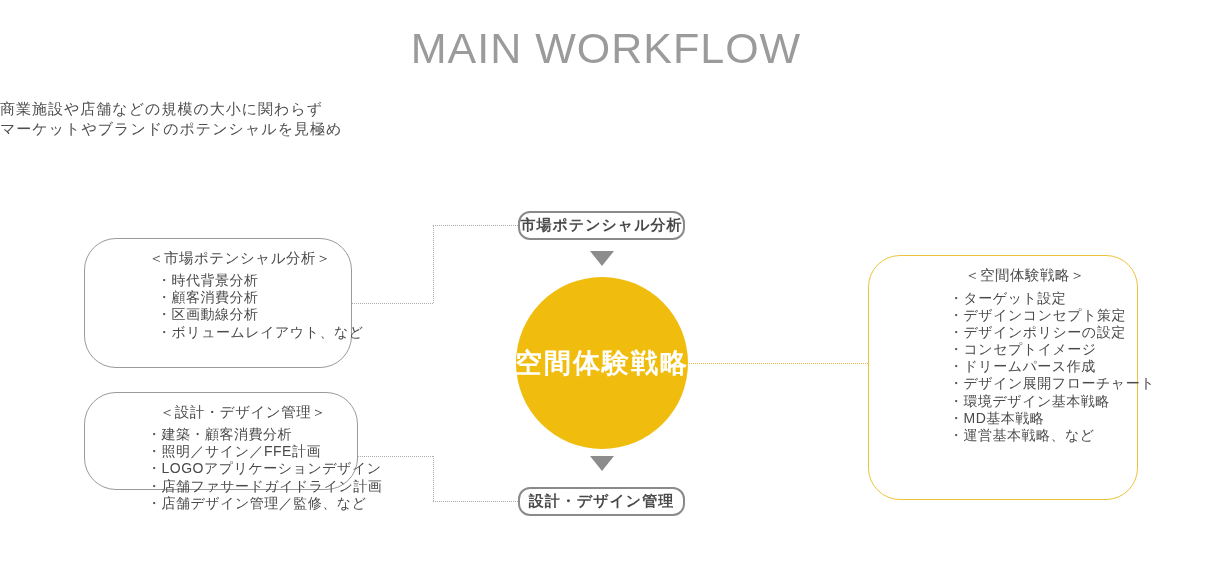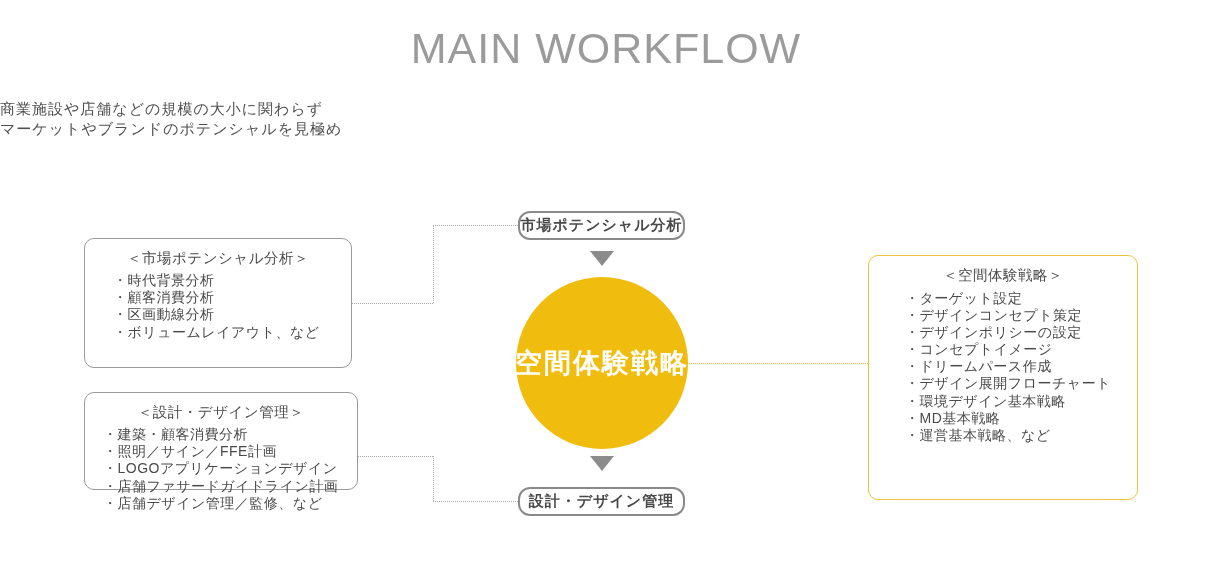--- a/index.html
+++ b/index.html
@@ -81,22 +81,23 @@
     font-size:27px;
     font-weight:bold;
     letter-spacing:2px;
     white-space:nowrap;
   }
   
   .detail-box{
     position:absolute;
     background:#ffffff;
     border:1px solid var(--gray-border);
-    border-radius:10px;
+    border-radius:32px;
     z-index:3;
+    padding-left:44px;
   }
   .box-market{left:84px;top:238px;width:268px;height:130px;}
   .box-design{left:84px;top:392px;width:274px;height:98px;}
   .box-space{
     left:868px;top:255px;width:270px;height:245px;
     border-color:var(--accent-yellow-border);
   }
   .detail-box .box-title{
     text-align:center;
     font-size:14.5px;

